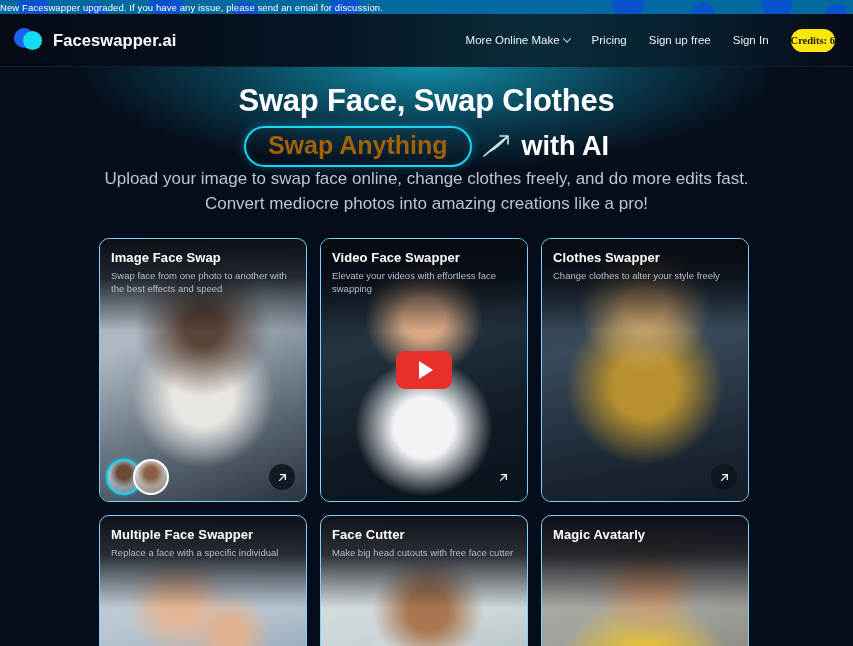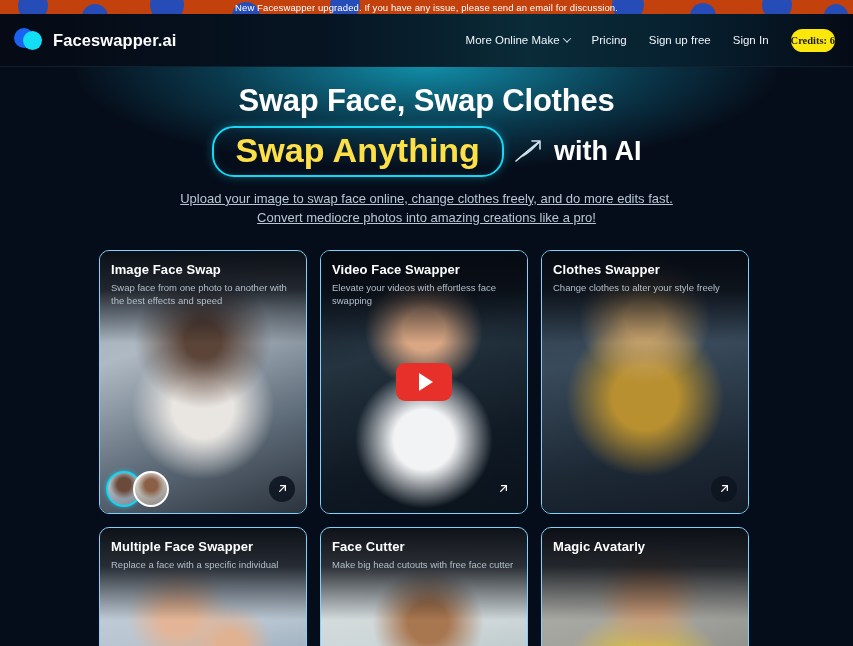--- a/index.html
+++ b/index.html
@@ -9,25 +9,25 @@
     height: 646px;
     overflow: hidden;
     background: #060d1a;
     font-family: "Liberation Sans", sans-serif;
   }
 
   
   .announce-bar {
     position: relative;
     height: 14px;
-    background: #c2410c;
+    background: #0369a1;
     overflow: hidden;
     display: flex;
     align-items: center;
-    justify-content: center;
+    justify-content: flex-start;
   }
   .announce-deco {
     position: absolute;
     border-radius: 50%;
     background: #0b4fd6;
     opacity: .85;
   }
   .announce-text {
     position: relative;
     z-index: 2;
@@ -126,39 +126,38 @@
     margin-top: 6px;
     display: flex;
     align-items: center;
     justify-content: center;
     gap: 10px;
   }
   .pill {
     border: 2px solid #15d7f6;
     border-radius: 22px;
     padding: 4px 22px 6px;
-    color: #fde047;
-    font-size: 34px;
+    color: #a16207;
+    font-size: 25px;
     font-weight: 700;
     line-height: 1.1;
     box-shadow: 0 0 10px rgba(21,215,246,.35), inset 0 0 8px rgba(21,215,246,.12);
     cursor: pointer;
   }
   .doodle-arrow { width: 30px; height: 26px; flex: none; }
   .with-ai {
     color: #ffffff;
     font-size: 27px;
     font-weight: 700;
   }
   .hero-sub {
-    margin-top: 13px;
+    margin-top: 0;
     color: #b8c6d4;
-    font-size: 13px;
+    font-size: 17px;
     line-height: 1.45;
-    text-decoration: underline;
   }
 
   
   .grid {
     position: relative;
     z-index: 2;
     margin: 22px auto 0;
     width: 655px;
     display: grid;
     grid-template-columns: repeat(3, 208px);

